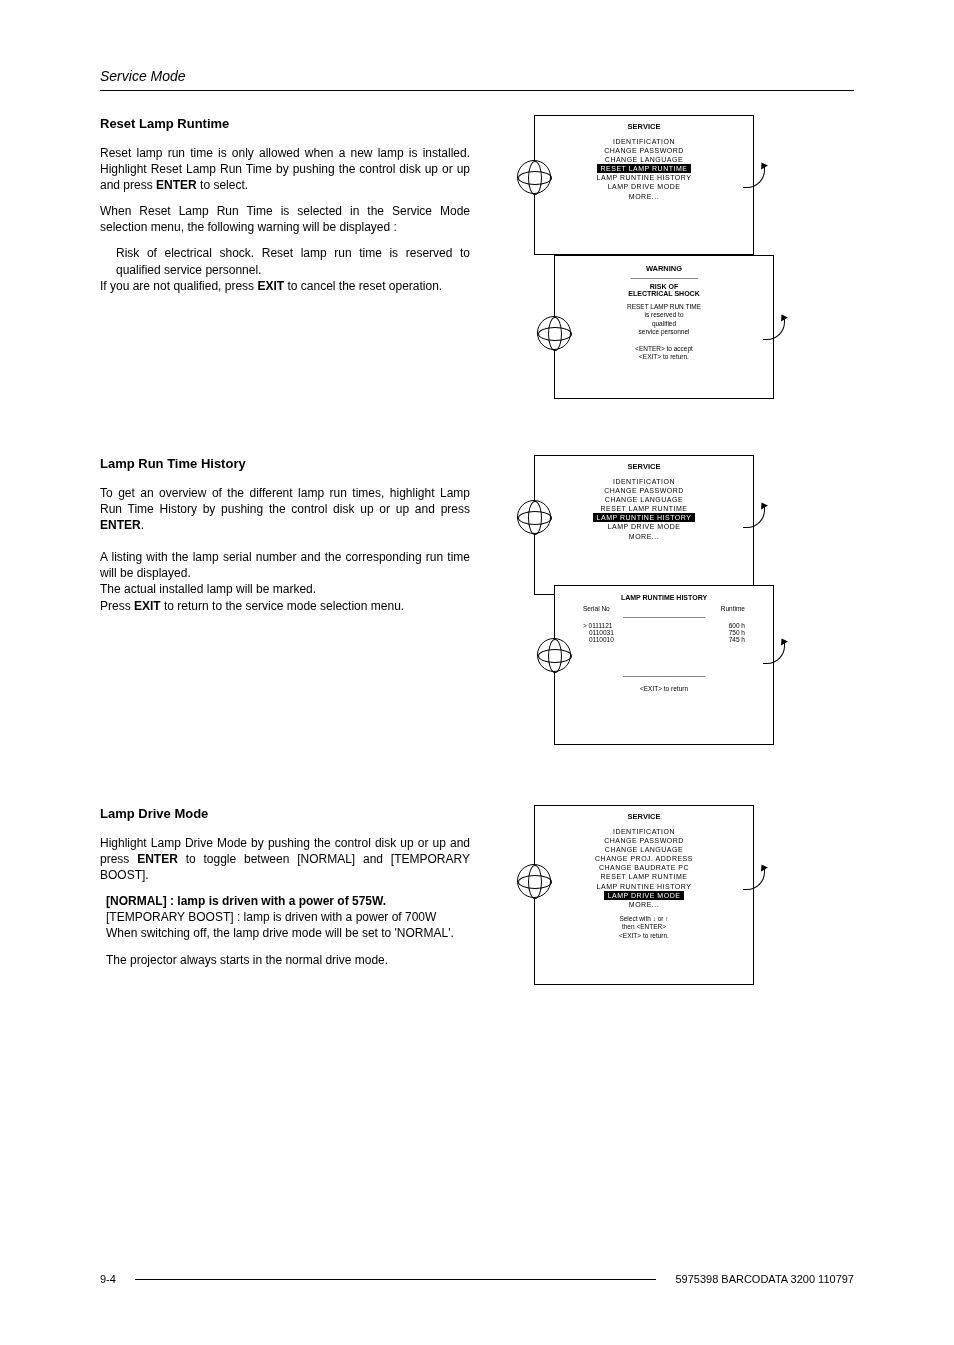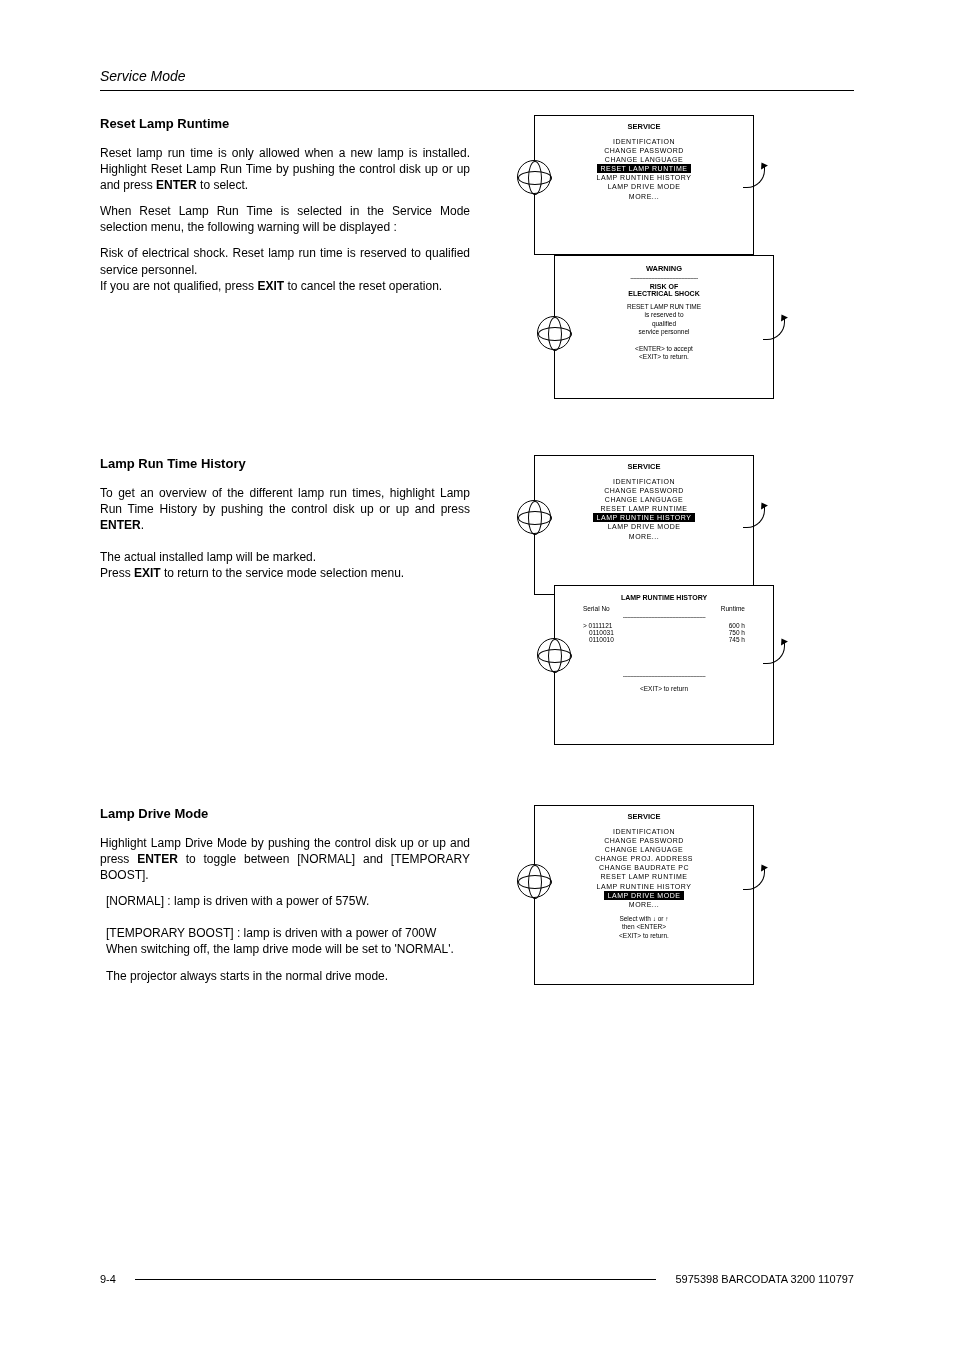--- a/index.html
+++ b/index.html
@@ -65,21 +65,21 @@
 <body>
 
 <div class="header-title">Service Mode</div>
 <hr class="hr-top">
 
 <div class="section">
   <div class="text-col">
     <div class="subtitle">Reset Lamp Runtime</div>
     <p><span>Reset lamp run time is only allowed when a new lamp is installed. Highlight Reset Lamp Run Time by pushing the control disk up or up and press </span><span class="bold">ENTER</span><span> to select.</span></p>
     <p>When Reset Lamp Run Time is selected in the Service Mode selection menu, the following warning will be displayed :</p>
-    <p style="margin-bottom:0;">Risk of electrical shock.  Reset lamp run time is reserved to qualified service  personnel.</p>
+    <p style="margin-bottom:0;margin-left:16px;">Risk of electrical shock.  Reset lamp run time is reserved to qualified service  personnel.</p>
     <p><span>If you are not qualified, press </span><span class="bold">EXIT</span><span> to cancel the reset operation.</span></p>
   </div>
   <div class="figure-col">
     <div class="stack">
 
       <div class="diag diag-1 card-a">
         <div class="globe" style="left:-18px; top:44px;"></div>
         <div class="arrow-curve" style="right:-12px; top:50px;"></div>
         <div class="arrow-tip" style="right:-14px; top:46px;"></div>
         <div class="title">SERVICE</div>
@@ -114,20 +114,21 @@
         </div>
       </div>
     </div>
   </div>
 </div>
 
 <div class="section">
   <div class="text-col">
     <div class="subtitle">Lamp Run Time History</div>
     <p style="margin-bottom:16px;"><span>To get an overview of the different lamp run times, highlight Lamp Run Time History by pushing the control disk up or up and press </span><span class="bold">ENTER</span><span>.</span></p>
+    <p style="margin-bottom:0;">A listing with the lamp serial number and the corresponding run time will be displayed.</p>
     <p style="margin-bottom:0;">The actual installed lamp will be marked.</p>
     <p><span>Press </span><span class="bold">EXIT</span><span> to return to the service mode selection menu.</span></p>
   </div>
   <div class="figure-col">
     <div class="stack stack-row2">
 
       <div class="diag diag-3 card-c">
         <div class="globe" style="left:-18px; top:44px;"></div>
         <div class="arrow-curve" style="right:-12px; top:50px;"></div>
         <div class="arrow-tip" style="right:-14px; top:46px;"></div>
@@ -171,21 +172,21 @@
         <div class="foot">&lt;EXIT&gt; to return</div>
       </div>
     </div>
   </div>
 </div>
 
 <div class="section">
   <div class="text-col">
     <div class="subtitle">Lamp Drive Mode</div>
     <p><span>Highlight Lamp Drive Mode by pushing the control disk up or up and press </span><span class="bold">ENTER</span><span> to toggle between [NORMAL] and [TEMPORARY BOOST].</span></p>
-    <p style="margin-bottom:16px; padding-left:6px;">[NORMAL] : lamp is driven with a power of 575W.</p>
+    <p style="margin-bottom:0; padding-left:6px;font-weight:bold;">[NORMAL] : lamp is driven with a power of 575W.</p>
     <p style="margin-bottom:0; padding-left:6px;">[TEMPORARY BOOST] : lamp is driven with a power of 700W</p>
     <p style="padding-left:6px;">When switching off, the lamp drive mode will be set to 'NORMAL'.</p>
     <p style="padding-left:6px;">The projector always starts in the normal drive mode.</p>
   </div>
   <div class="figure-col">
     <div class="diag-wrap" style="height:190px;">
       <div class="diag diag-5 card-e">
         <div class="globe" style="left:-18px; top:58px;"></div>
         <div class="arrow-curve" style="right:-12px; top:62px;"></div>
         <div class="arrow-tip" style="right:-14px; top:58px;"></div>

